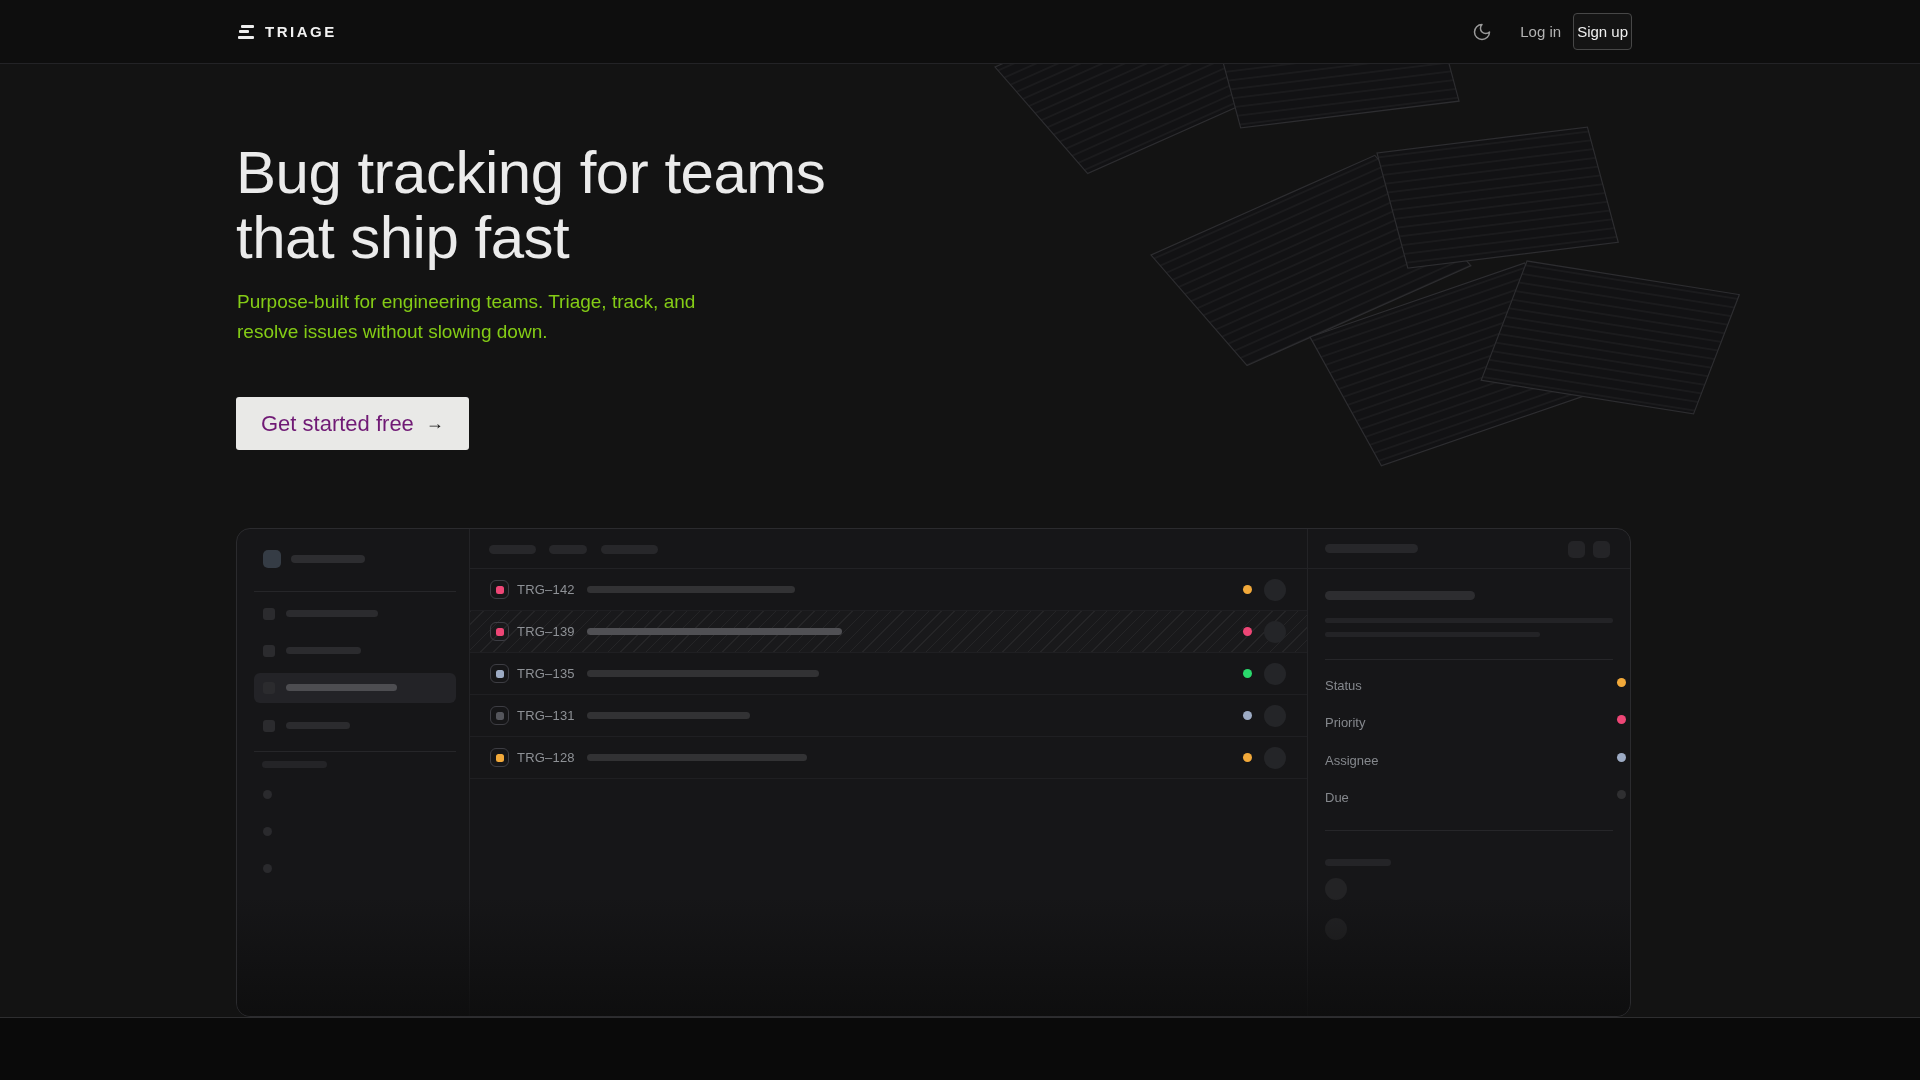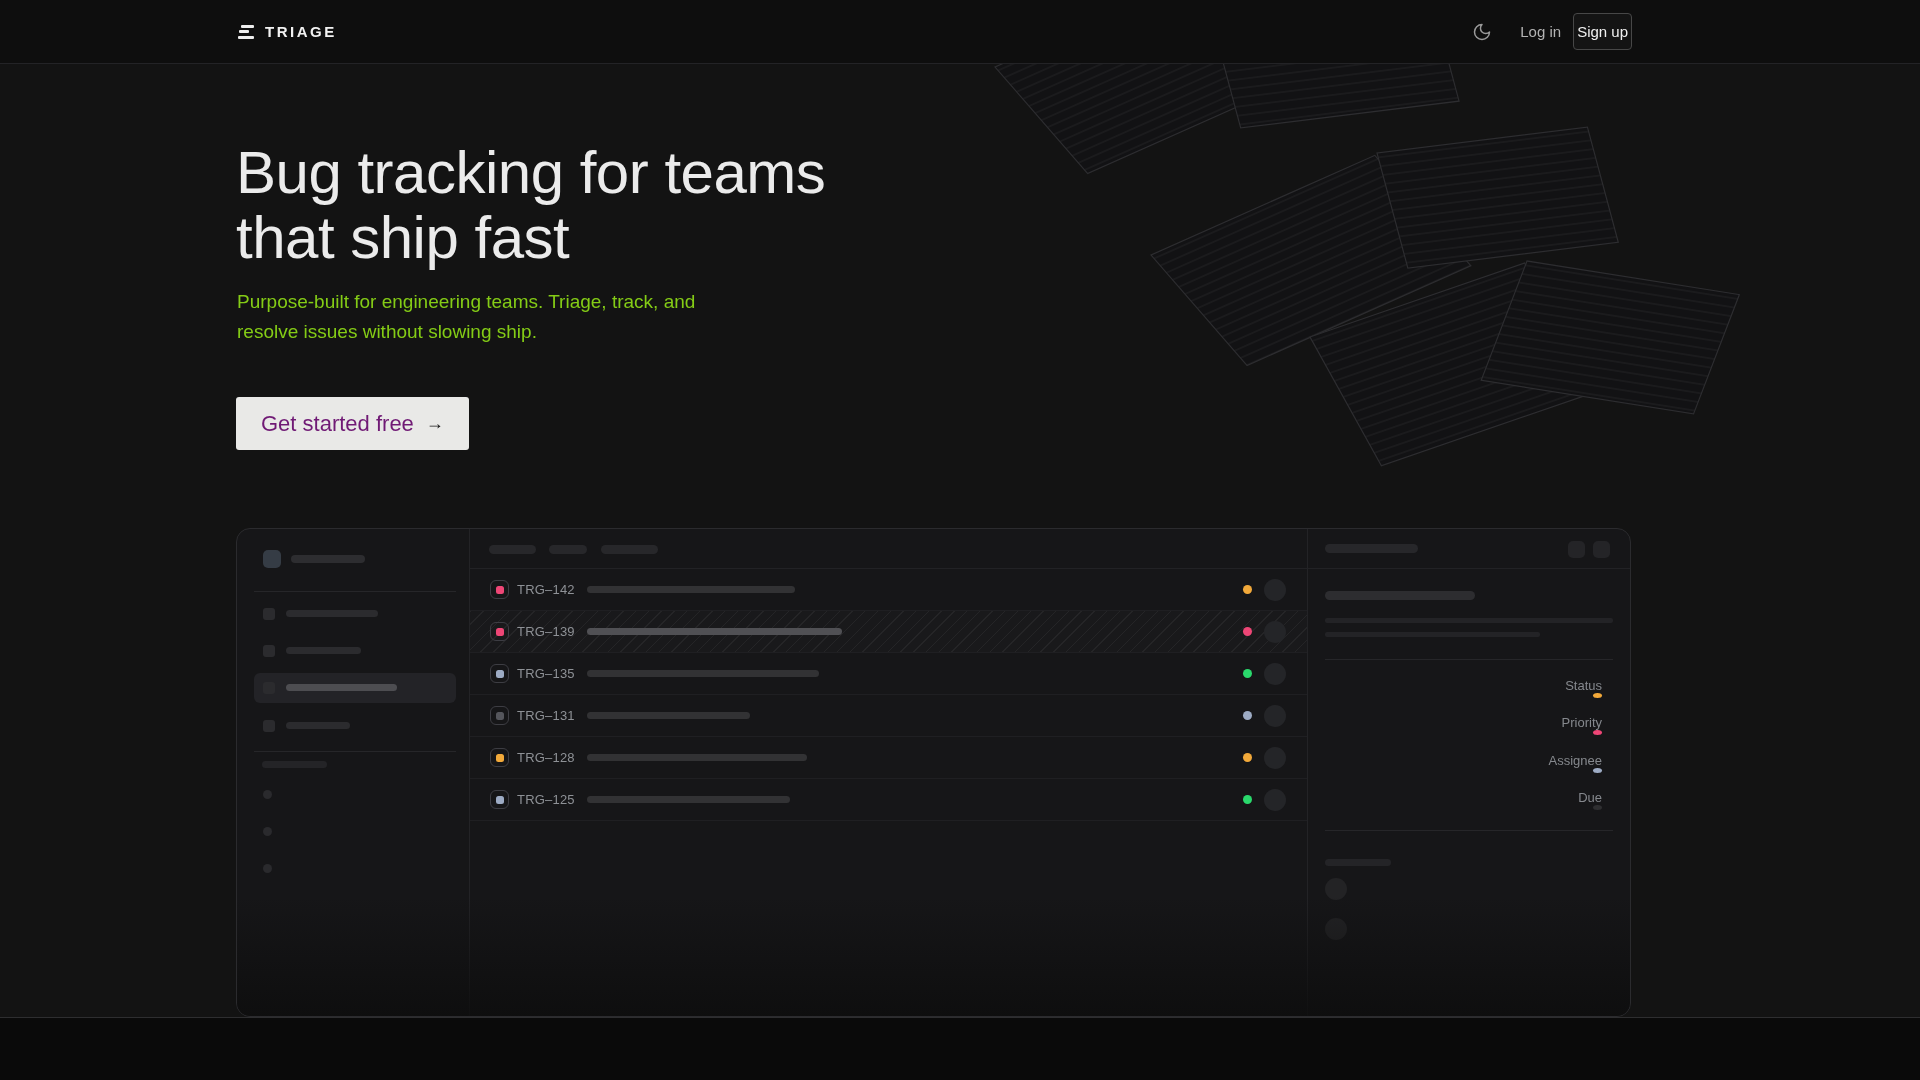--- a/index.html
+++ b/index.html
@@ -101,21 +101,21 @@
   .issue-avatar { width:22px; height:22px; border-radius:50%; background:#242528; margin-left:12px; flex-shrink:0; }
 
   
   .m-right { flex:1; position:relative; }
   .m-rhead { height:40px; border-bottom:1px solid #222225; position:relative; }
   .m-rhead .pill { left:17px; top:15px; width:93px; height:9px; border-radius:5px; background:#27272a; }
   .m-rbtn { position:absolute; top:12px; width:17px; height:17px; border-radius:5px; background:#242427; }
   .m-title { position:absolute; left:17px; top:62px; width:150px; height:9px; border-radius:5px; background:#2d2d30; }
   .m-line { position:absolute; left:17px; height:5px; border-radius:2px; background:#232326; }
   .m-rdiv { position:absolute; left:17px; width:288px; height:1px; background:#262629; }
-  .field-row { position:absolute; left:17px; right:28px; height:20px; display:flex; align-items:flex-end;flex-direction:column; }
+  .field-row { position:absolute; left:17px; right:4px; height:20px; display:flex; align-items:flex-start; }
   .field-label { font-size:13px; color:#85888d; }
   .field-dot { width:9px; height:9px; border-radius:50%; margin-left:auto; }
   .m-circle { position:absolute; left:17px; width:22px; height:22px; border-radius:50%; background:#232325; }
 
   
   .footer {
     position:absolute; left:0; top:1017px; width:1920px; height:63px;
     background:#0a0a0a; border-top:1px solid #2e2e30; z-index:15;
   }
 </style>
@@ -170,21 +170,21 @@
     <rect width="227" height="145" fill="url(#hatch)" stroke="#2d2d30" stroke-width="1.2"></rect>
   </g>
   <g transform="translate(542,197) rotate(9) skewX(-12)">
     <rect width="215" height="125" fill="#121214"></rect>
     <rect width="215" height="125" fill="url(#hatch)" stroke="#2d2d30" stroke-width="1.2"></rect>
   </g>
 </svg>
 
 <h1 class="hero-title"><span>Bug tracking for teams</span><br><span>that ship fast</span></h1>
 
-<p class="hero-sub"><span>Purpose-built for engineering teams. Triage, track, and</span><br><span>resolve issues without slowing ship.</span></p>
+<p class="hero-sub"><span>Purpose-built for engineering teams. Triage, track, and</span><br><span>resolve issues without slowing down.</span></p>
 
 <button class="cta">
   <span class="cta-label">Get started free</span>
   <span class="arrow">→</span>
 </button>
 
 <div class="card">
 
   <div class="m-side">
     <div class="m-avatar"></div>
@@ -256,29 +256,20 @@
     </div>
     <div class="issue-row">
       <span class="issue-icon">
           <i style="background: rgb(242, 169, 58);"></i>
         </span>
       <span class="issue-id">TRG–128</span>
       <span class="issue-bar" style="width: 220px;"></span>
       <span class="issue-dot" style="background: rgb(242, 169, 58);"></span>
       <span class="issue-avatar"></span>
     </div>
-    <div class="issue-row">
-      <span class="issue-icon">
-          <i style="background: rgb(157, 171, 196);"></i>
-        </span>
-      <span class="issue-id">TRG–125</span>
-      <span class="issue-bar" style="width: 203px;"></span>
-      <span class="issue-dot" style="background: rgb(42, 217, 108);"></span>
-      <span class="issue-avatar"></span>
-    </div>
   </div>
 
   <div class="m-right">
     <div class="m-rhead">
       <div class="pill"></div>
       <div class="m-rbtn" style="right:45px"></div>
       <div class="m-rbtn" style="right:20px"></div>
     </div>
     <div class="m-title"></div>
     <div class="m-line" style="top:89px; width:288px"></div>

